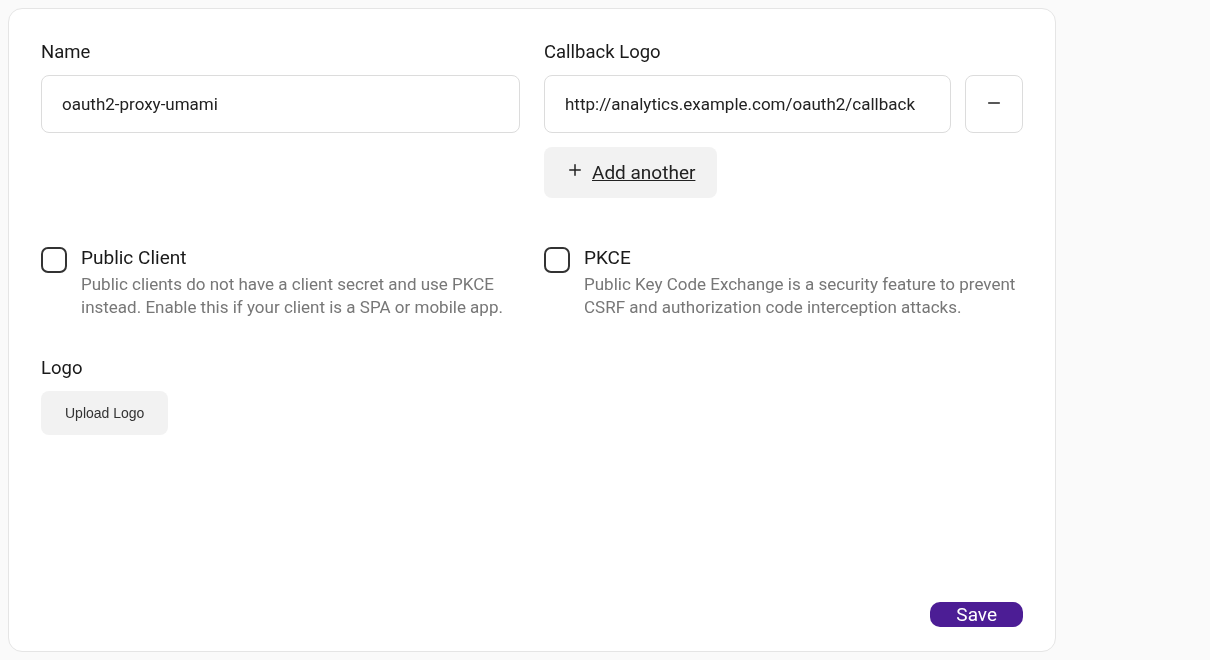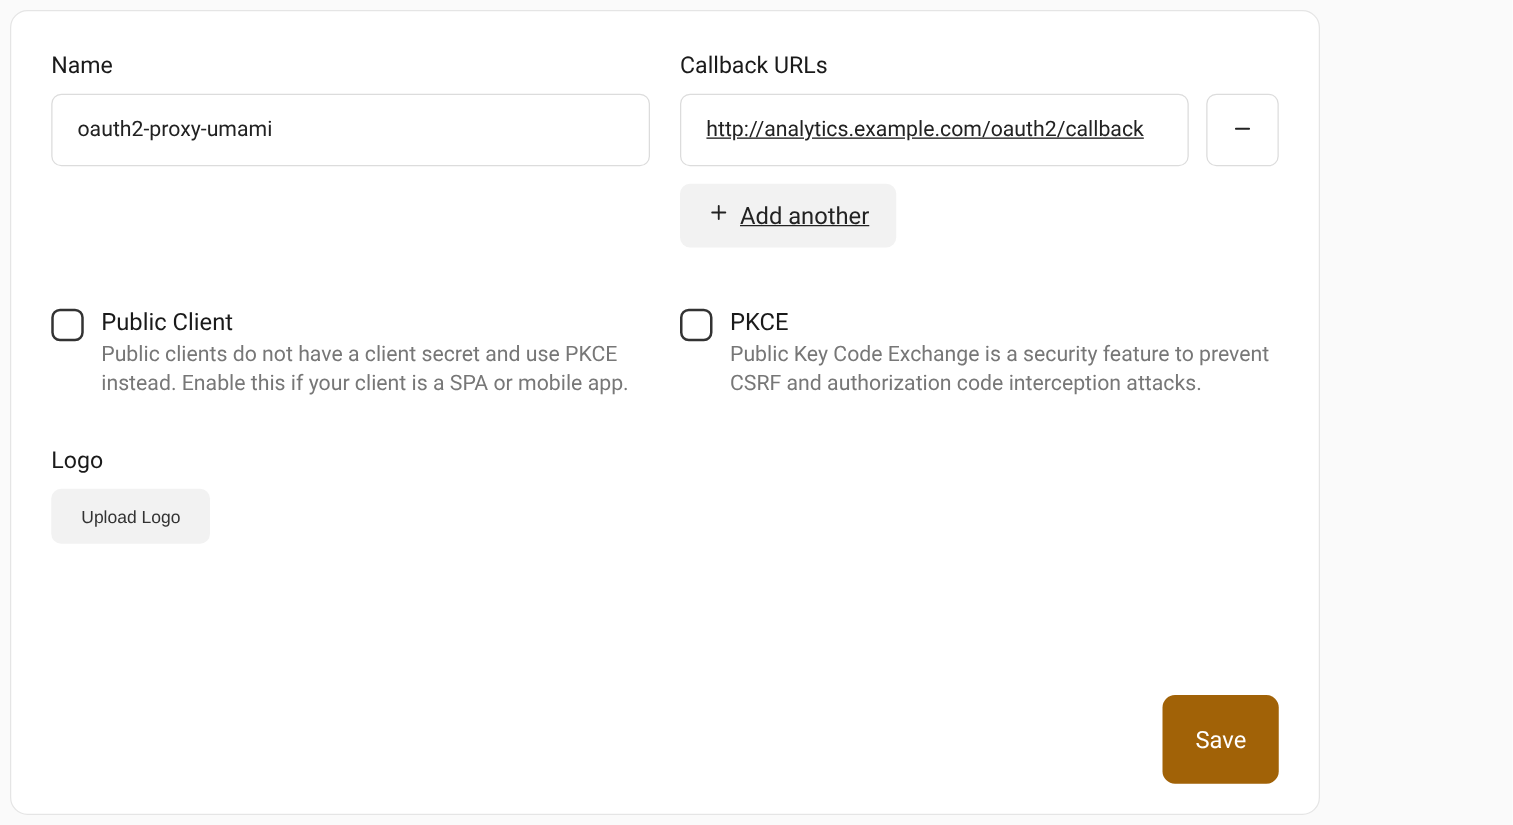--- a/index.html
+++ b/index.html
@@ -50,21 +50,20 @@
       color: #222;
       font-family: inherit;
       background: #fff;
       outline: none;
     }
     .callback-row {
       display: flex;
       align-items: flex-start;
       gap: 14px;
       margin-bottom: 14px;
-      text-decoration: underline;
     }
     .callback-row .text-input {
       flex: 1;
     }
     .minus-btn {
       width: 58px;
       height: 58px;
       border: 1px solid #dcdcdc;
       background: #fff;
       border-radius: 8px;
@@ -147,44 +146,44 @@
       cursor: pointer;
       font-family: Liberation Sans, sans-serif;
       margin-top: 12px;
     }
     .save-row {
       margin-top: auto;
       display: flex;
       justify-content: flex-end;
     }
     .save-btn {
-      background: #a16207;
+      background: #4c1d95;
       color: #fff;
       border: none;
       border-radius: 10px;
-      padding: 24px 26px;
+      padding: 1px 26px;
       font-size: 19px;
       cursor: pointer;
       font-family: inherit;
     }
   </style>
 </head>
 <body>
 
 <div class="card">
 
   <div class="form-grid">
 
     <div class="col">
       <label class="field-label">Name</label>
       <input class="text-input" type="text" value="oauth2-proxy-umami" style="">
     </div>
 
     <div class="col">
-      <label class="field-label">Callback URLs</label>
+      <label class="field-label">Callback Logo</label>
 
       <div class="callback-row">
         <input class="text-input" type="text" value="http://analytics.example.com/oauth2/callback" style="">
         <button class="minus-btn" type="button">
           <span>
             <svg viewBox="0 0 24 24" fill="none" stroke="#222" stroke-width="2.2" stroke-linecap="round">
                 <line x1="5" y1="12" x2="19" y2="12"></line>
               </svg>
           </span>
         </button>

